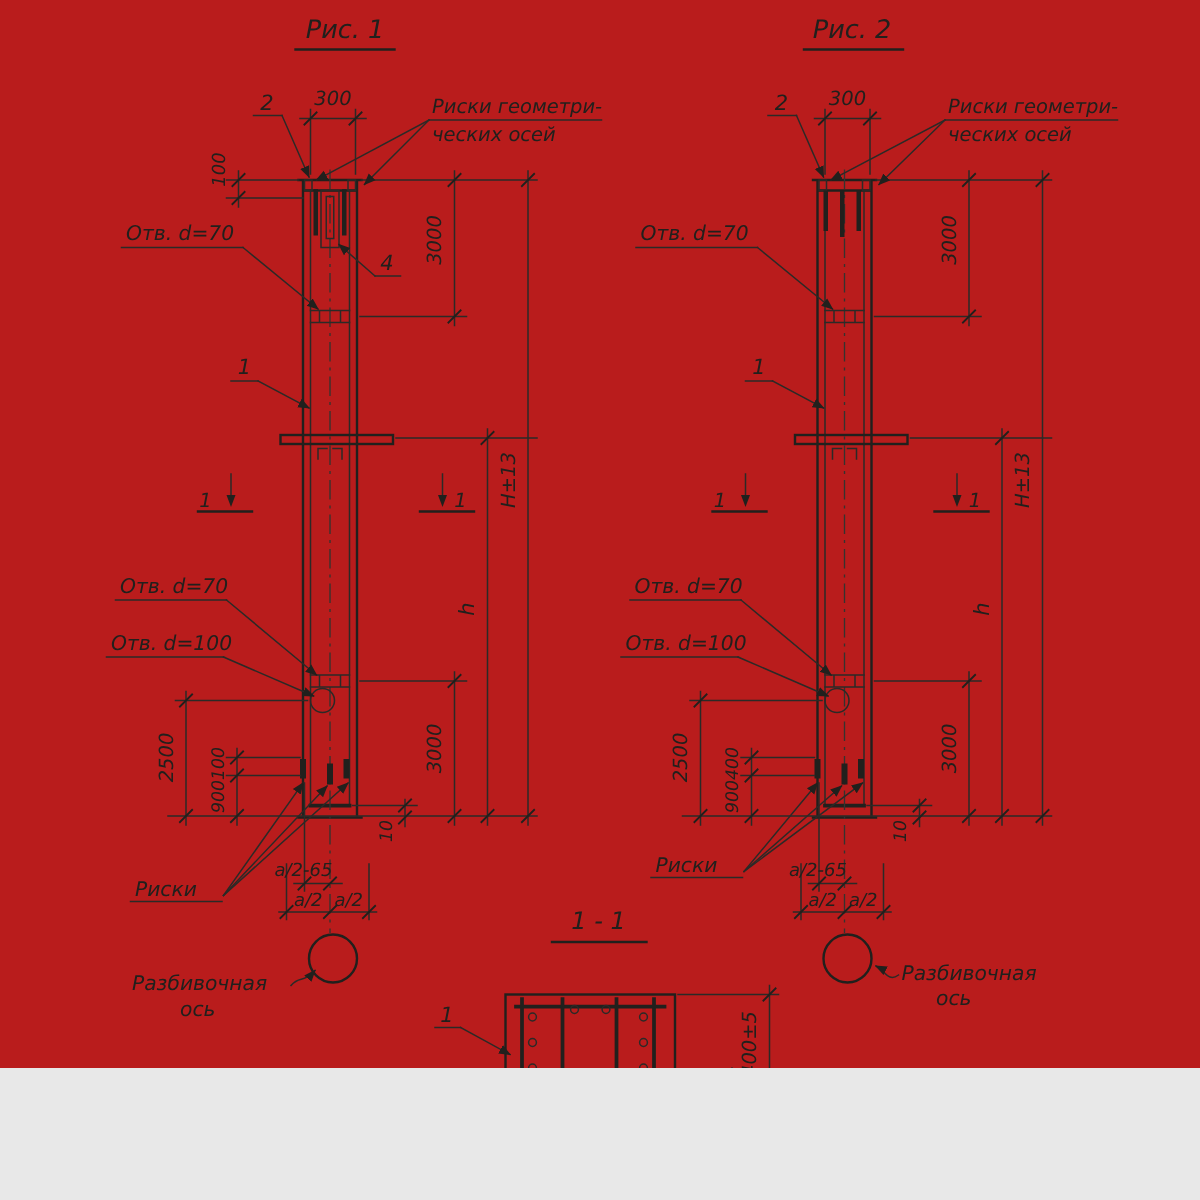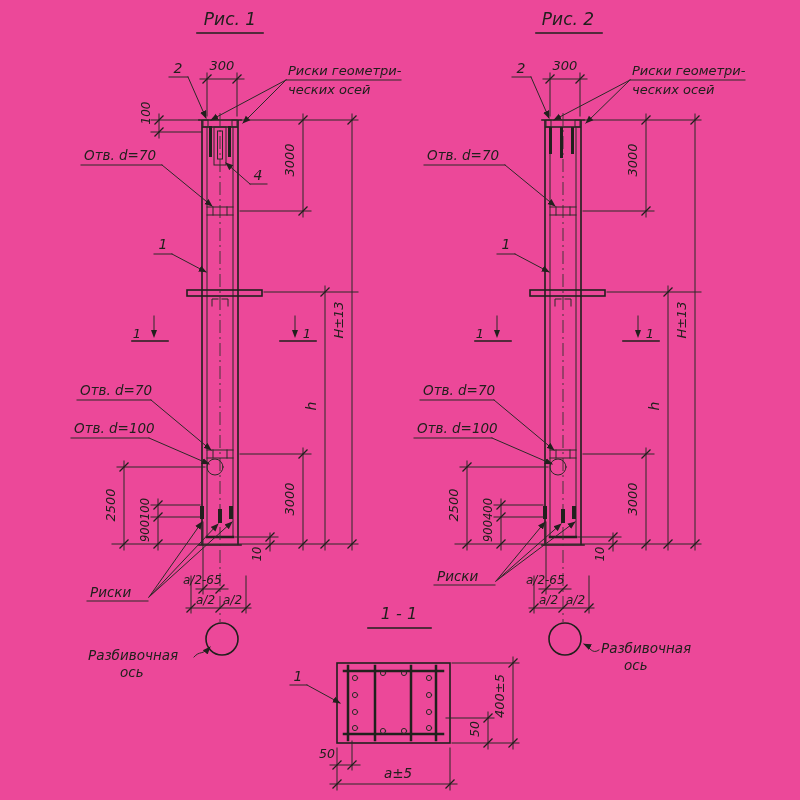--- a/index.html
+++ b/index.html
@@ -1,16 +1,16 @@
 <!DOCTYPE html>
 <html><head>
 <meta charset="utf-8">
 <style>
   html,body{margin:0;padding:0;background:#e8e8e8;}
-  #stage{position:relative;width:800px;height:800px;background:#ec4899;overflow:hidden;
+  #stage{position:relative;width:800px;height:712px;background:#b91c1c;overflow:hidden;
          font-family:"DejaVu Sans",sans-serif;}
   svg{position:absolute;left:0;top:0;}
   svg text{fill:#21201d;font-family:"DejaVu Sans",sans-serif;font-style:italic;}
   .ln{stroke:#21201d;stroke-width:1.6;fill:none;stroke-linecap:square;}
   .thin{stroke:#2b2a27;stroke-width:1;fill:none;stroke-linecap:square;}
   .thick{stroke:#21201d;stroke-width:2.5;fill:none;stroke-linecap:square;}
   .cl{stroke:#35332f;stroke-width:0.9;fill:none;stroke-dasharray:13 4 2 4;}
   .fillink{fill:#21201d;stroke:none;}
 </style>
 </head>

